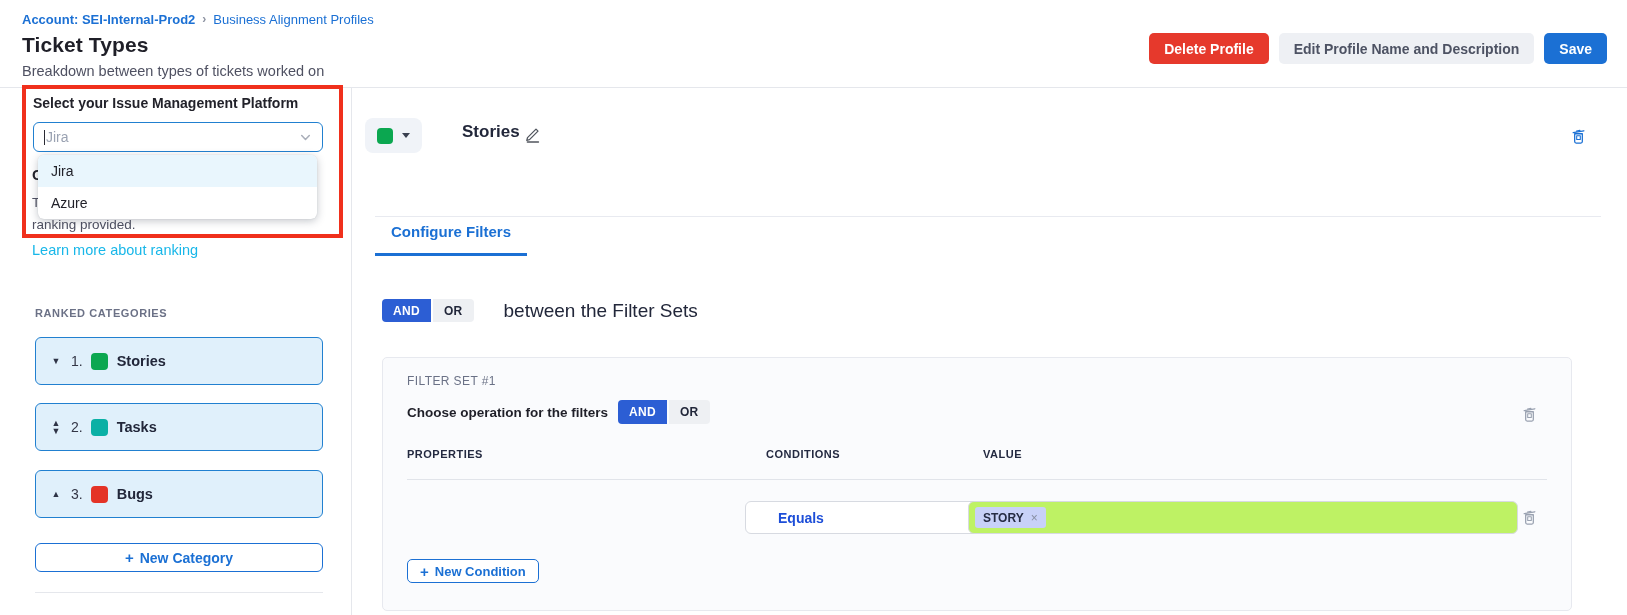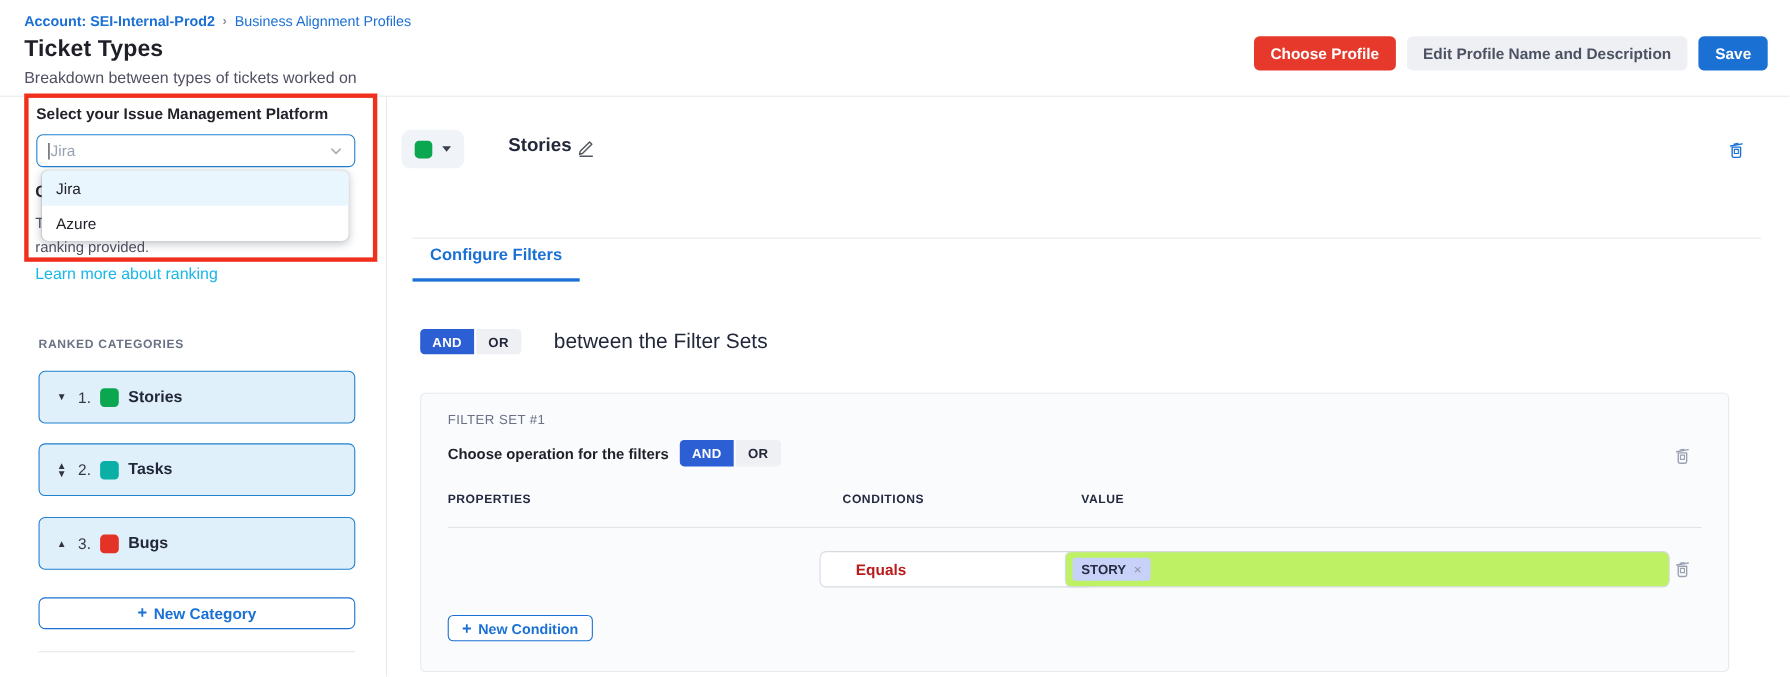--- a/index.html
+++ b/index.html
@@ -92,21 +92,21 @@
   .fs-toggle { position:absolute; left:235px; top:42px; }
   .fs-toggle .seg { height:24px; }
   .panel-trash { position:absolute; left:1138px; top:48px; color:#9aa2b1; cursor:pointer; display:flex; }
   .col-header { position:absolute; top:90px; font-size:11px; font-weight:700; letter-spacing:.5px; color:#232940; }
   .col-properties { left:24px; } .col-conditions { left:383px; } .col-value { left:600px; }
   .fs-divider { position:absolute; left:24px; right:24px; top:121px; height:1px; background:#e1e4ea; }
 
   .select-control { position:absolute; top:143px; height:33px; background:#fff; border:1px solid #d7dae1; border-radius:6px;
     display:flex; align-items:center; padding:0 12px; font-size:14px; cursor:pointer; }
   .sel-property { left:24px; width:332px; color:#22222a; }
-  .sel-condition { left:362px; width:250px; font-weight:600; color:#b91c1c;padding-left:32px; }
+  .sel-condition { left:362px; width:250px; font-weight:600; color:#1d4ed8;padding-left:32px; }
   .sel-spacer { flex:1; }
   .chev-dark { color:#3a4050; display:flex; }
   .chev-light { color:#c7ccd5; display:flex; }
   .value-field { position:absolute; left:585px; top:143px; width:550px; height:33px; background:#bef264;
     border:1px solid #d7dae1; border-radius:6px; display:flex; align-items:center; padding:0 6px; cursor:text; }
   .value-tag { background:#c8d1f8; border-radius:3px; height:21px; display:flex; align-items:center; gap:7px;
     padding:0 8px; font-size:12px; font-weight:700; color:#262c44; }
   .tag-close { color:#878ea3; font-size:12px; font-weight:400; cursor:pointer; }
   .row-trash { position:absolute; left:1138px; top:151px; color:#9aa2b1; cursor:pointer; display:flex; }
 
@@ -141,21 +141,21 @@
 
 <header class="topbar">
   <nav class="breadcrumb">
     <span class="crumb">Account: SEI-Internal-Prod2</span>
     <span class="crumb-sep">›</span>
     <span class="crumb page">Business Alignment Profiles</span>
   </nav>
   <h1 class="page-title">Ticket Types</h1>
   <div class="page-subtitle">Breakdown between types of tickets worked on</div>
   <div class="topbar-actions">
-    <button class="btn btn-delete">Choose Profile</button>
+    <button class="btn btn-delete">Delete Profile</button>
     <button class="btn btn-edit">Edit Profile Name and Description</button>
     <button class="btn btn-save">Save</button>
   </div>
 </header>
 
 <aside class="sidebar">
   <div class="platform-label">Select your Issue Management Platform</div>
 
   <div class="platform-select">
     <span class="text-caret"></span>

